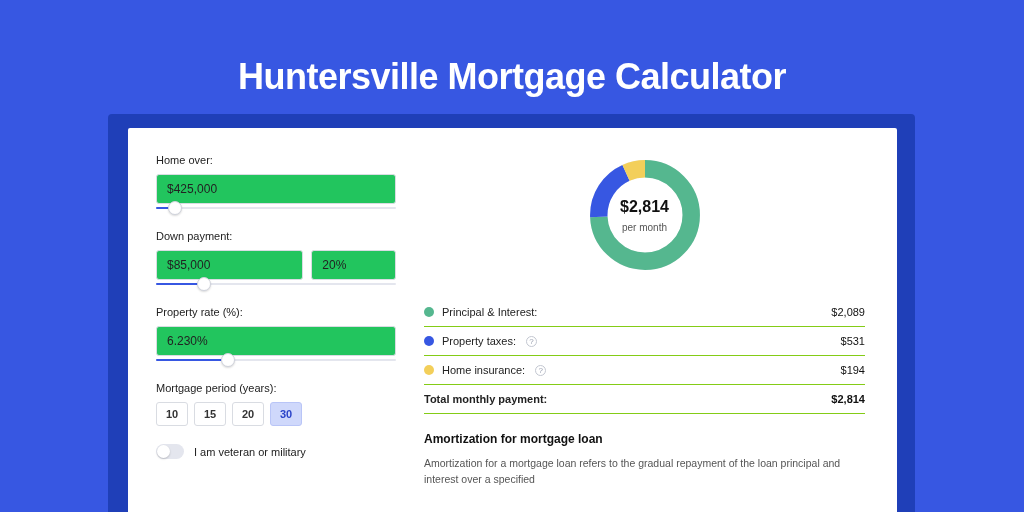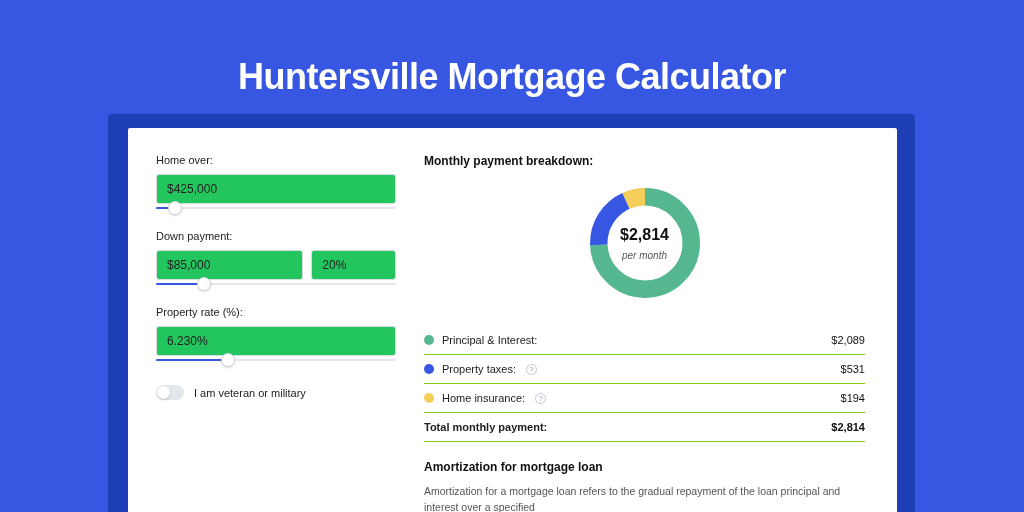--- a/index.html
+++ b/index.html
@@ -32,21 +32,21 @@
   .toggle { width: 28px; height: 15px; border-radius: 10px; background: #e4e6ee; position: relative; }
   .toggle-knob { position:absolute; left:1px; top:1px; width:13px; height:13px; border-radius:50%; background:#fff; box-shadow:0 1px 2px rgba(0,0,0,0.2); }
   .toggle-label { font-size: 11px; color:#222; }
 
   .r-heading { font-size: 12px; font-weight: 700; color: #111; margin-bottom: 14px; }
   .donut-wrap { display:flex; justify-content:center; margin-bottom: 22px; }
   .donut { position: relative; width: 122px; height: 122px; }
   .donut svg { width: 122px; height: 122px; transform: rotate(-90deg); }
   .donut-center { position:absolute; inset:0; display:flex; flex-direction:column; align-items:center; justify-content:center; }
   .donut-amount { font-size: 16px; font-weight: 700; color:#111; }
-  .donut-sub { font-size: 10px; color:#555; margin-top:6px;font-style:italic; }
+  .donut-sub { font-size: 10px; color:#555; margin-top:6px; }
 
   .legend { }
   .legend-row { display:flex; align-items:center; justify-content:space-between; padding: 8px 0; border-bottom: 1px solid #84cc16; }
   .legend-left { display:flex; align-items:center; gap:8px; font-size: 11px; color:#222; }
   .legend-dot { width:10px; height:10px; border-radius:50%; display:inline-block; }
   .legend-val { font-size: 11px; color:#111; }
   .legend-total .legend-left { font-weight:700; }
   .legend-total .legend-val { font-weight:700; }
   .hint-icon { width:11px; height:11px; border-radius:50%; border:1px solid #c3c7d1; display:inline-flex; align-items:center; justify-content:center; font-size:8px; color:#9aa0b0; margin-left:2px; }
 
@@ -95,32 +95,40 @@
       <div class="f-group">
         <span class="f-label">Property rate (%):</span>
         <input class="f-input" value="6.230%" style="">
         <div class="slider">
           <div class="slider-rail"></div>
           <div class="slider-fill" style="width:30%"></div>
           <div class="slider-thumb" style="left:30%"></div>
         </div>
       </div>
 
+      <div class="f-group">
+        <span class="f-label">Mortgage period (years):</span>
+        <div class="period-row" id="period-row">
+            <div class="period-btn">10</div>
+            <div class="period-btn">15</div>
+            <div class="period-btn">20</div>
+            <div class="period-btn active">30</div>
+          </div>
+      </div>
 
       <div class="toggle-row">
         <div class="toggle">
           <div class="toggle-knob"></div>
         </div>
         <span class="toggle-label">I am veteran or military</span>
       </div>
 
     </div>
 
     <div class="right">
-      <div class="r-heading">Monthly payment breakdown:</div>
 
       <div class="donut-wrap">
         <div class="donut">
           <svg viewBox="0 0 42 42">
             <circle cx="21" cy="21" r="15.9155" fill="none" stroke="#eceef3" stroke-width="6"></circle>
             <circle id="arc-pi" cx="21" cy="21" r="15.9155" fill="none" stroke-width="6" stroke="#55b78f" stroke-dasharray="74.236 25.764" stroke-dashoffset="0.000"></circle>
             <circle id="arc-tax" cx="21" cy="21" r="15.9155" fill="none" stroke-width="6" stroke="#3757e2" stroke-dasharray="18.870 81.130" stroke-dashoffset="-74.236"></circle>
             <circle id="arc-ins" cx="21" cy="21" r="15.9155" fill="none" stroke-width="6" stroke="#f3cf5a" stroke-dasharray="6.894 93.106" stroke-dashoffset="-93.106"></circle>
           </svg>
           <div class="donut-center">

